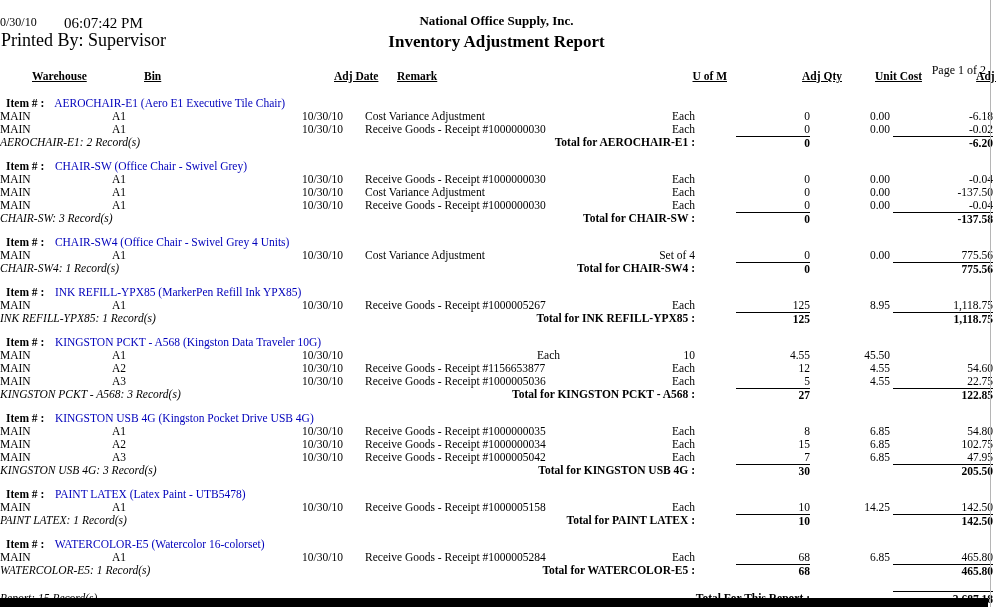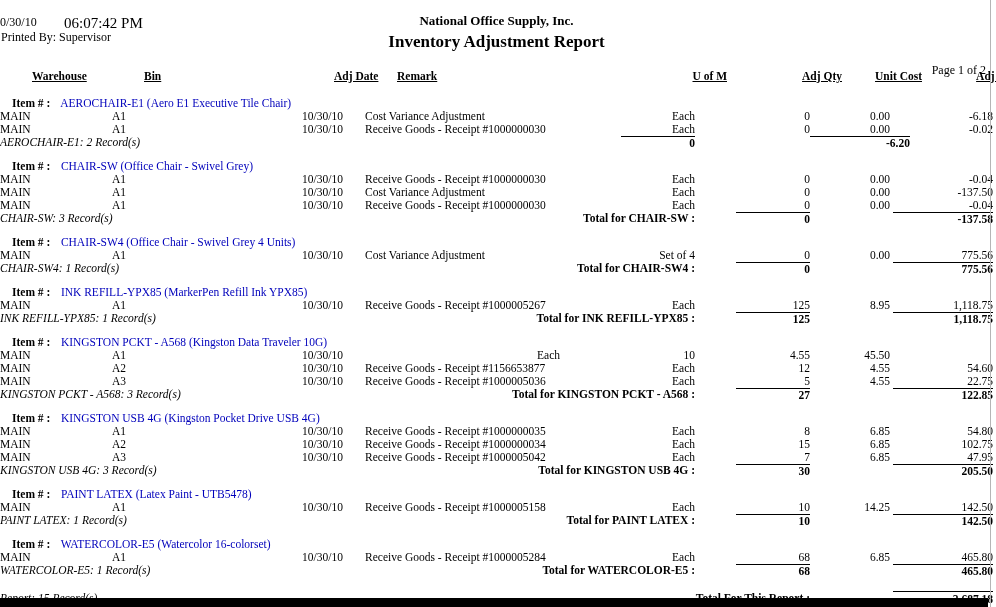--- a/index.html
+++ b/index.html
@@ -6,30 +6,30 @@
   body{
     width:996px;height:607px;position:relative;overflow:hidden;
     background:#ffffff;color:#000;
     font-family:"Liberation Serif","DejaVu Serif",serif;
   }
   
   .hdr-date{position:absolute;top:15px;left:-6px;font-size:12px;white-space:nowrap;}
   .hdr-time{position:absolute;top:15px;left:64px;font-size:15px;}
   .hdr-company{position:absolute;top:13px;left:0;width:993px;text-align:center;font-weight:bold;font-size:13px;}
   .hdr-page{position:absolute;top:15px;right:10px;font-size:12px;margin-top:48px;}
-  .hdr-printedby{position:absolute;top:30px;left:1px;font-size:12px;}
+  .hdr-printedby{position:absolute;top:30px;left:1px;font-size:18px;}
   .hdr-title{position:absolute;top:32px;left:0;width:993px;text-align:center;font-weight:bold;font-size:17px;}
   
   .report{position:absolute;top:70px;left:0;width:993px;font-size:11.5px;}
   .row{display:grid;grid-template-columns:112px 190px 63px 195px 135px 115px 80px 103px;line-height:13px;}
   .header-row{font-weight:bold;height:18px;padding-left:32px;}
   .header-row span{text-decoration:underline;}
   .c-uom,.c-qty,.c-cost,.c-val{text-align:right;}
   .group{margin-top:9px;}
-  .item-row{height:13px;line-height:13px;padding-left:12px;white-space:nowrap;}
+  .item-row{height:13px;line-height:13px;padding-left:6px;white-space:nowrap;}
   .item-label{font-weight:bold;display:inline-block;width:46px;}
   .item-name{color:#0000bb;}
   .data-row{height:13px;}
   .total-row{display:grid;grid-template-columns:302px 393px 115px 80px 103px;height:15px;line-height:13px;}
   .c-records{font-style:italic;white-space:nowrap;}
   .c-total-label{font-weight:bold;text-align:right;white-space:nowrap;}
   .total-row .c-qty,.total-row .c-val{text-align:right;font-weight:bold;}
   .tline{display:inline-block;border-top:1px solid #000;text-align:right;}
   .qtyline{min-width:74px;}
   .valline{min-width:100px;}
@@ -88,20 +88,21 @@
             <div class="c-date">10/30/10</div>
             <div class="c-remark">Receive Goods - Receipt #1000000030</div>
             <div class="c-uom">Each</div>
             <div class="c-qty">0</div>
             <div class="c-cost">0.00</div>
             <div class="c-val">-0.02</div>
           </div>
         </div>
     <div class="total-row">
       <div class="c-records">AEROCHAIR-E1:  2 Record(s)</div>
+      <div class="c-total-label">Total for AEROCHAIR-E1 :</div>
       <div class="c-qty"><span class="tline qtyline">0</span></div>
       <div class="c-cost"></div>
       <div class="c-val"><span class="tline valline">-6.20</span></div>
     </div>
   </section>
 
   <section class="group">
     <div class="item-row">
       <span class="item-label">Item # :</span>
       <span class="item-name">CHAIR-SW  (Office Chair - Swivel Grey)</span>

